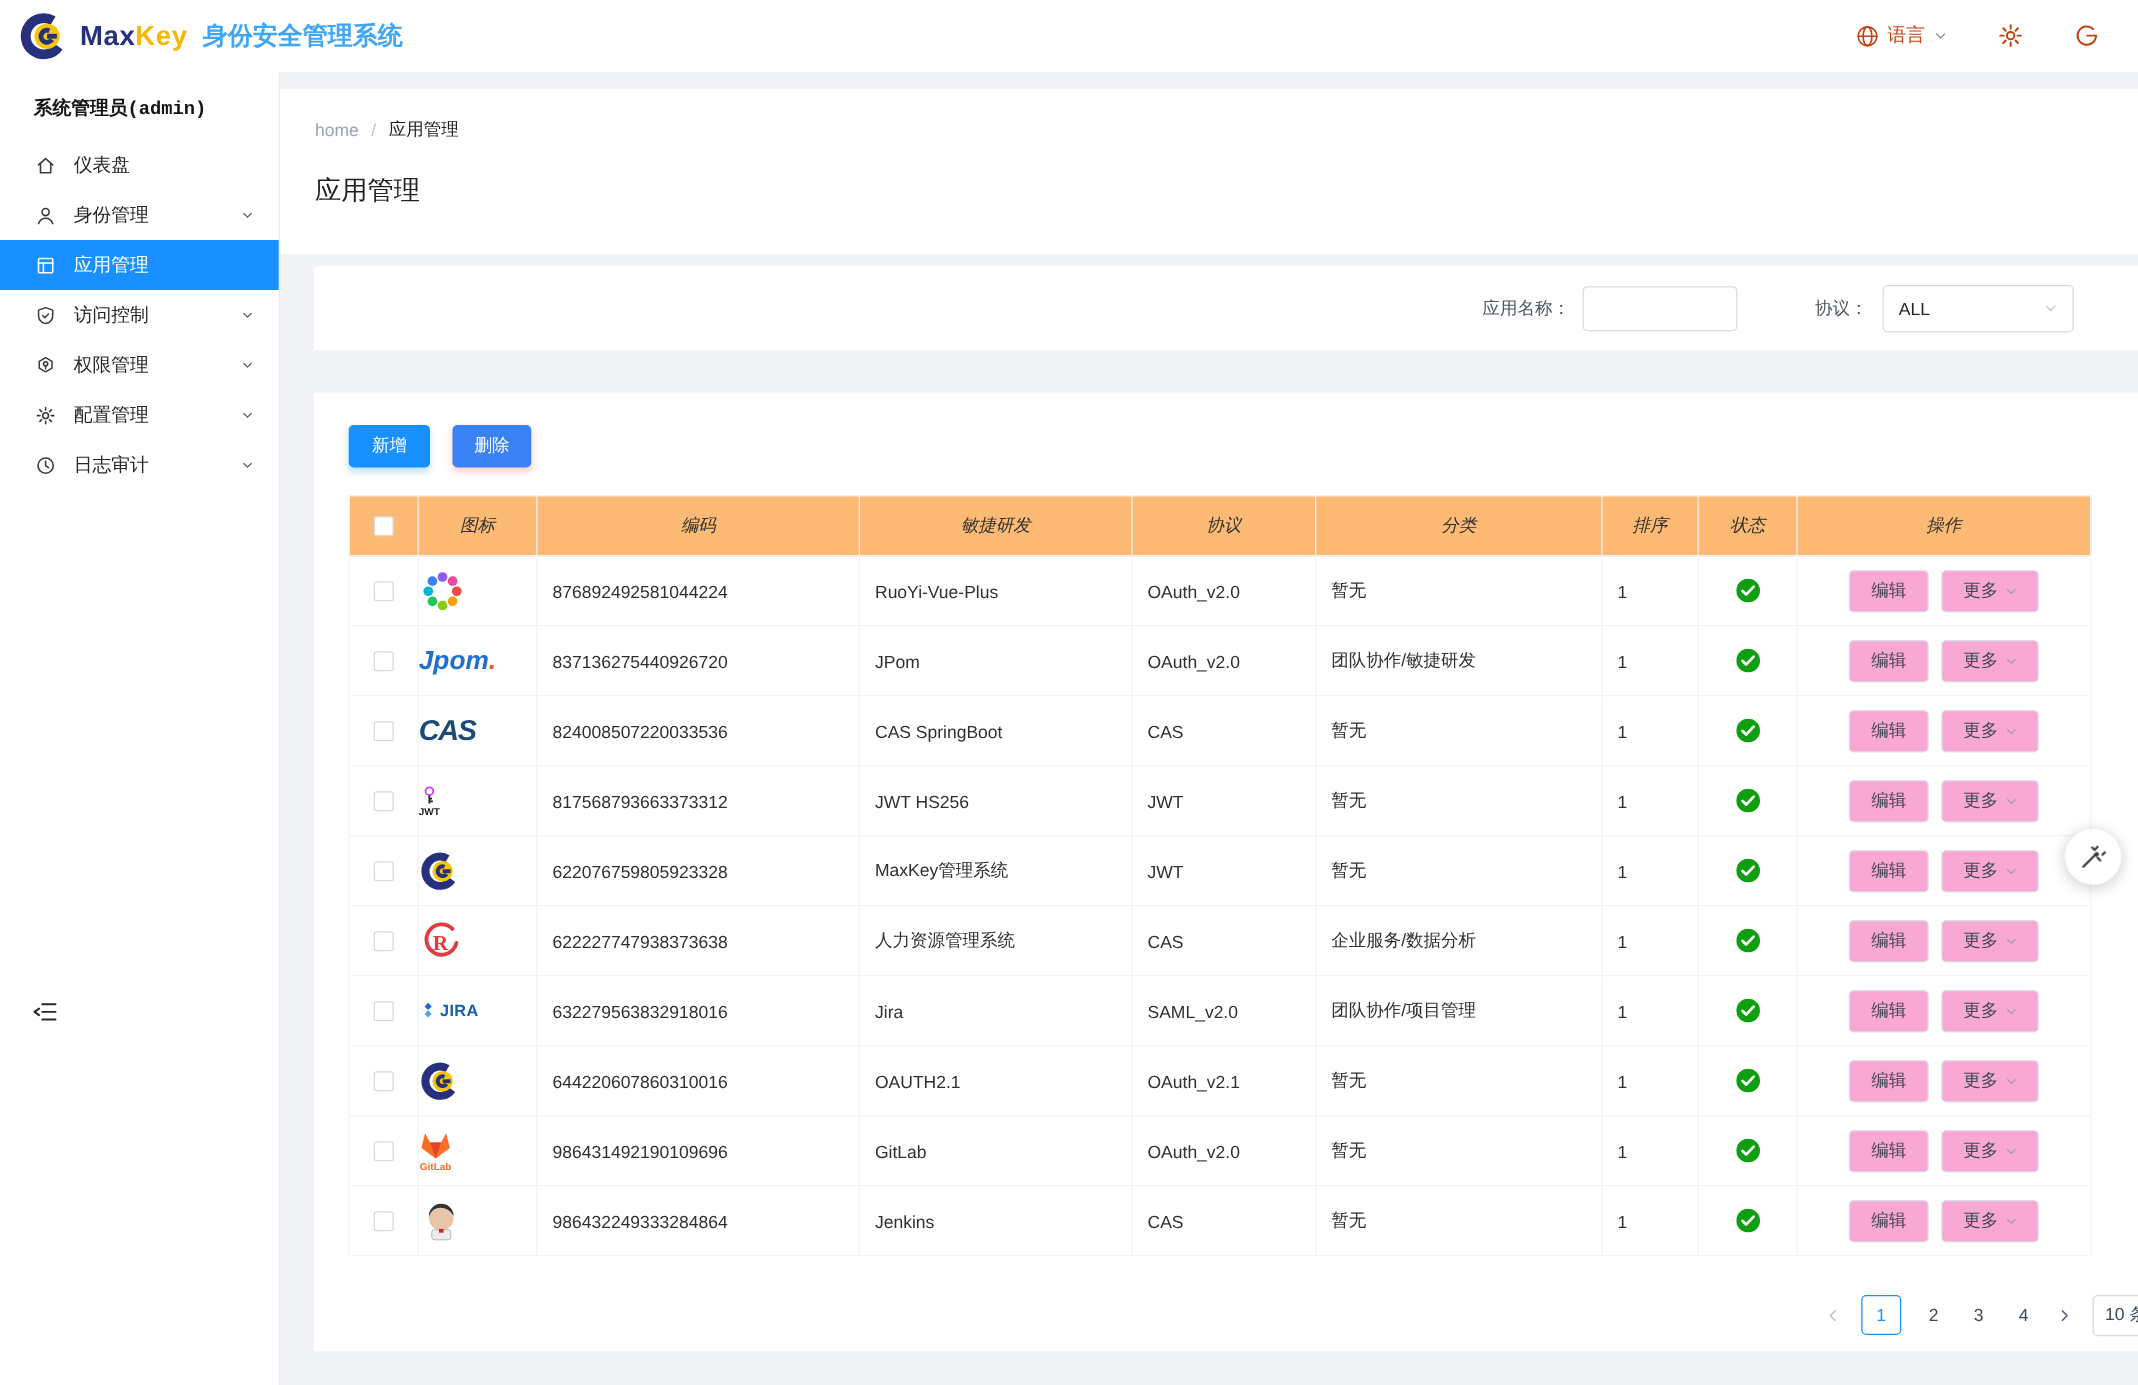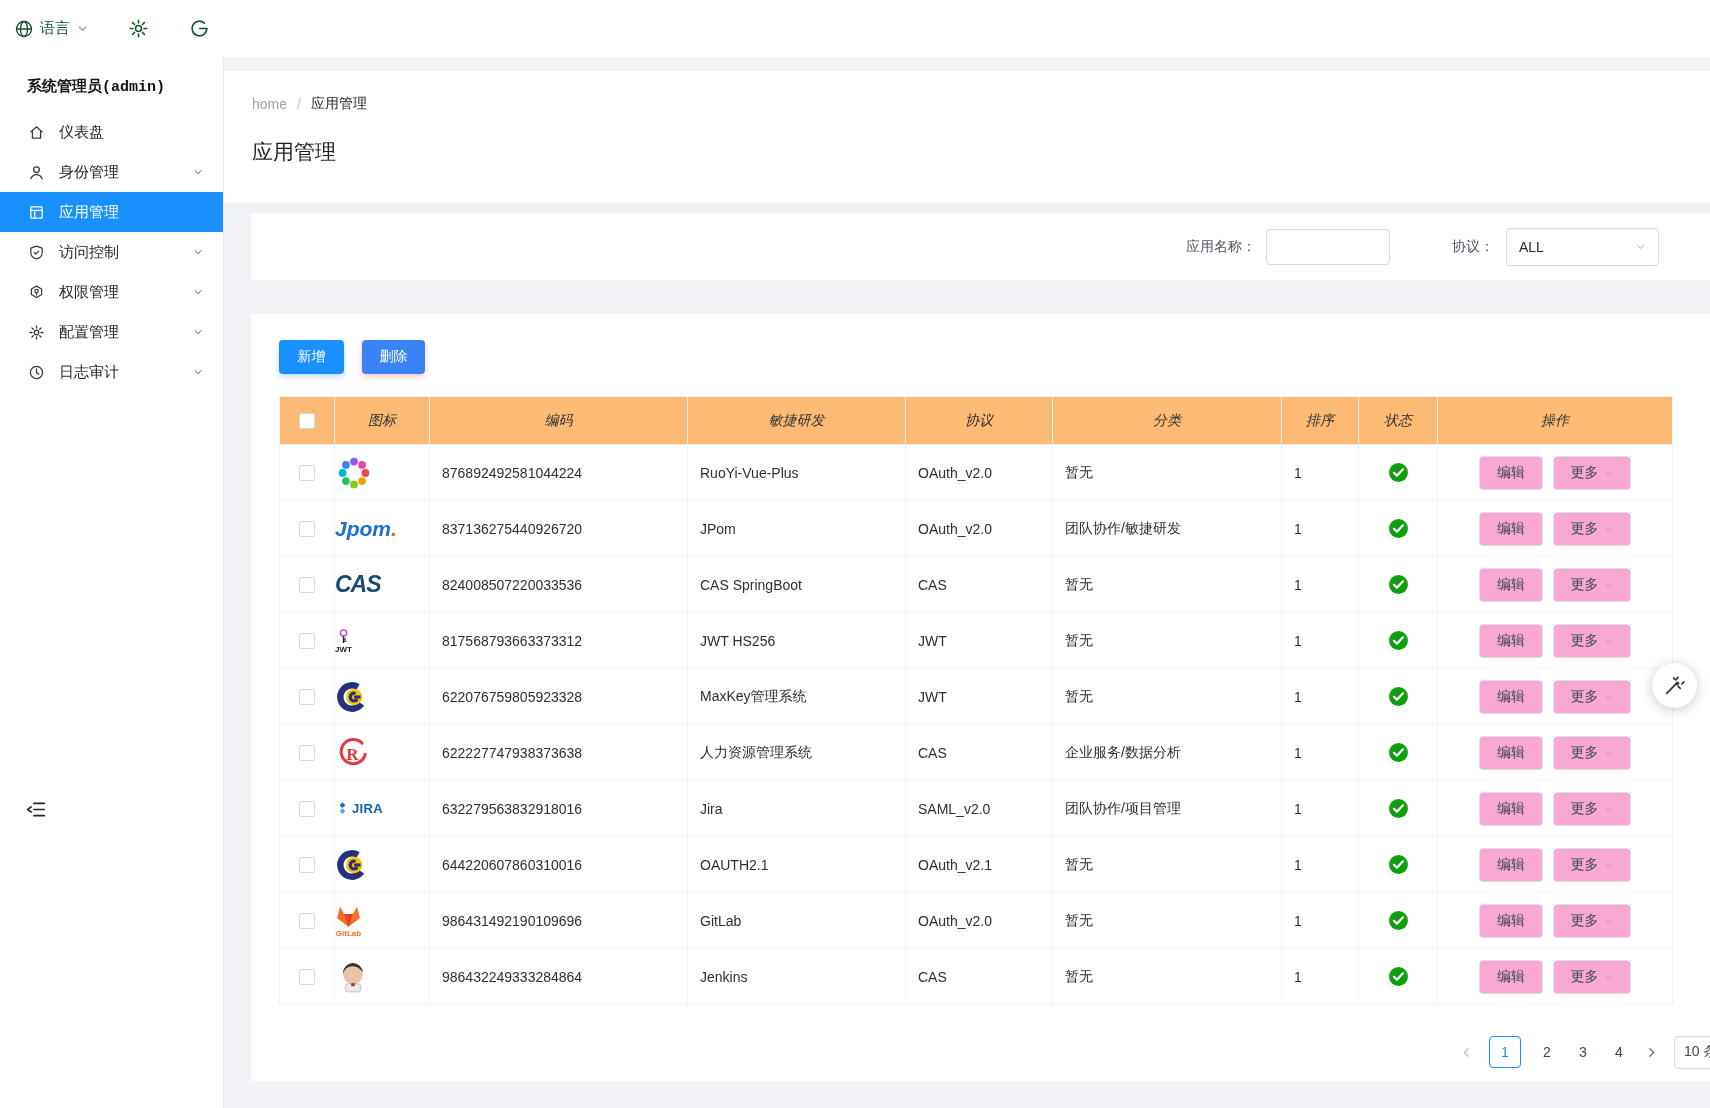--- a/index.html
+++ b/index.html
@@ -13,21 +13,21 @@
   .app-header {
     position:fixed; top:0; left:0; width:1710px; height:57px; background:#fff;
     display:flex; align-items:center; justify-content:space-between; z-index:30;
     padding:0 30px 0 14px;
   }
   .brand { display:flex; align-items:center; gap:8px; }
   .brand-name { font-size:22px; font-weight:bold; letter-spacing:.5px; }
   .brand-name .navy { color:#27307c; }
   .brand-name .gold { color:#f6b800; }
   .brand-subtitle { font-size:20px; font-weight:bold; color:#41a5f5; margin-left:4px; }
-  .header-actions { display:flex; align-items:center; gap:40px; color:#14532d; }
+  .header-actions { display:flex; align-items:center; gap:40px; color:#c2410c; }
   .lang { display:flex; align-items:center; gap:6px; cursor:pointer; font-size:15px; }
   .hicon { display:inline-flex; align-items:center; }
   .chev-sm { display:inline-flex; color:#8b8b8b; margin-left:1px; }
   
   .sidebar {
     position:fixed; top:57px; left:0; bottom:0; width:224px; background:#fff;
     border-right:1px solid #ececec; z-index:20;
   }
   .sidebar-user { padding:20px 0 16px 27px; font-weight:bold; font-size:15px; color:#141414;font-family:Liberation Mono, monospace; }
   .menu-item {
@@ -122,20 +122,36 @@
   .float-tool {
     position:fixed; top:663px; right:13px; width:45px; height:45px; border-radius:50%;
     background:#fff; box-shadow:0 2px 12px rgba(0,0,0,.22); display:flex; align-items:center;
     justify-content:center; cursor:pointer; z-index:40;
   }
 </style>
 </head>
 <body>
 
 <header class="app-header">
+  <div class="brand">
+    <span class="hicon">
+        <svg viewBox="0 0 48 48" width="42" height="42">
+          <g transform="rotate(35 24 24)">
+            <circle cx="24" cy="24" r="16.5" fill="none" stroke="#27307c" stroke-width="9" stroke-dasharray="76 28"></circle>
+          </g>
+          <circle cx="27" cy="24" r="11.5" fill="#f6c600"></circle>
+          <g transform="rotate(35 27 24)">
+            <circle cx="27" cy="24" r="5.5" fill="none" stroke="#27307c" stroke-width="4.5" stroke-dasharray="24 11"></circle>
+          </g>
+          <rect x="27" y="21.8" width="9" height="4.4" fill="#27307c"></rect>
+        </svg>
+      </span>
+    <span class="brand-name"><span class="navy">Max</span><span class="gold">Key</span></span>
+    <span class="brand-subtitle">身份安全管理系统</span>
+  </div>
   <div class="header-actions">
     <div class="lang">
       <span class="hicon">
           <svg viewBox="0 0 24 24" width="20" height="20" fill="none" stroke="currentColor" stroke-width="1.6" stroke-linecap="round" stroke-linejoin="round">
             <circle cx="12" cy="12" r="9"></circle>
             <ellipse cx="12" cy="12" rx="4.2" ry="9"></ellipse>
             <path d="M3.4 12h17.2"></path>
           </svg>
         </span>
       <span>语言</span>

